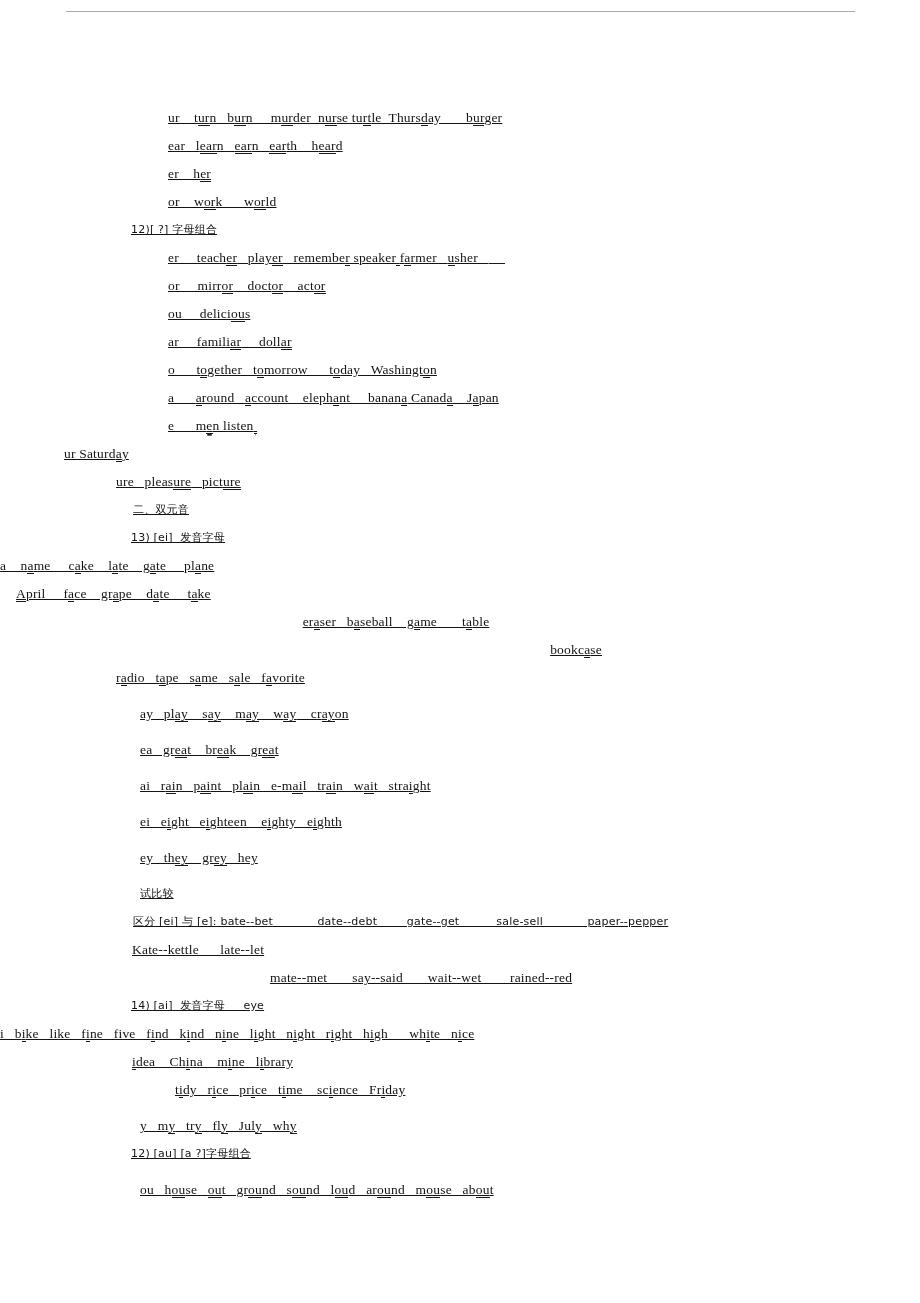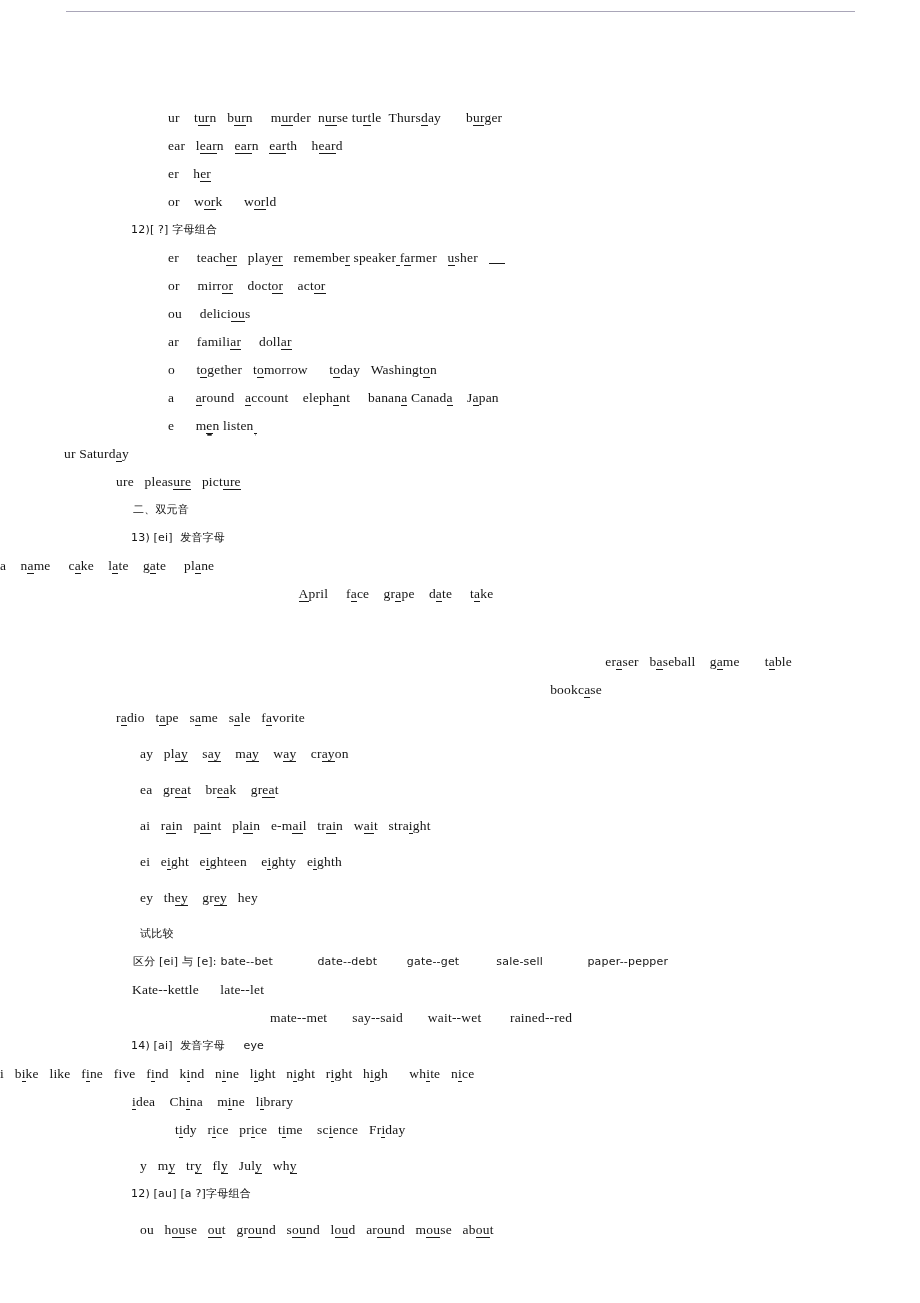--- a/index.html
+++ b/index.html
@@ -39,20 +39,21 @@
     top: 104px;
     width: 920px;
   }
 
   .line {
     position: relative;
     font-size: 13.5px;
     line-height: 28px;
     white-space: pre;
     letter-spacing: .2px;
+    text-decoration: underline;
   }
 
   .ind-hdr   { padding-left: 131px; }   
   .ind-body  { padding-left: 168px; }   
   .ind-b2    { padding-left: 64px; }
   .ind-flush { padding-left: 133px; }
   .ind-deep  { padding-left: 116px; }
   .ind-sub   { padding-left: 140px; margin-top: 8px; }
 
   .cn { font-family: "DejaVu Sans", "Liberation Sans", sans-serif; font-size: 11px; }
@@ -69,22 +70,22 @@
   }
   .blank {
     display: inline-block;
     width: 16px;
     border-bottom: 1.3px solid #1a1a1a;
     vertical-align: -2px;
   }
 
   
   .rblock { padding-left: 0; padding-right: 132px; }
-  .rblock2 { padding-left: 0; text-align: center; padding-right: 128px; }
-  .rblock3 { padding-left: 0; text-align: right; padding-right: 128px; margin-top: 40px; }
+  .rblock2 { padding-left: 16px; text-align: left; padding-right: 128px; }
+  .rblock3 { padding-left: 0; text-align: center; padding-right: 128px; }
   .rblock4 { padding-left: 0; text-align: right; padding-right: 318px; }
 </style>
 </head>
 <body>
 
 <div class="page">
 
   <div class="top-rule"></div>
 
   <div class="flow">

